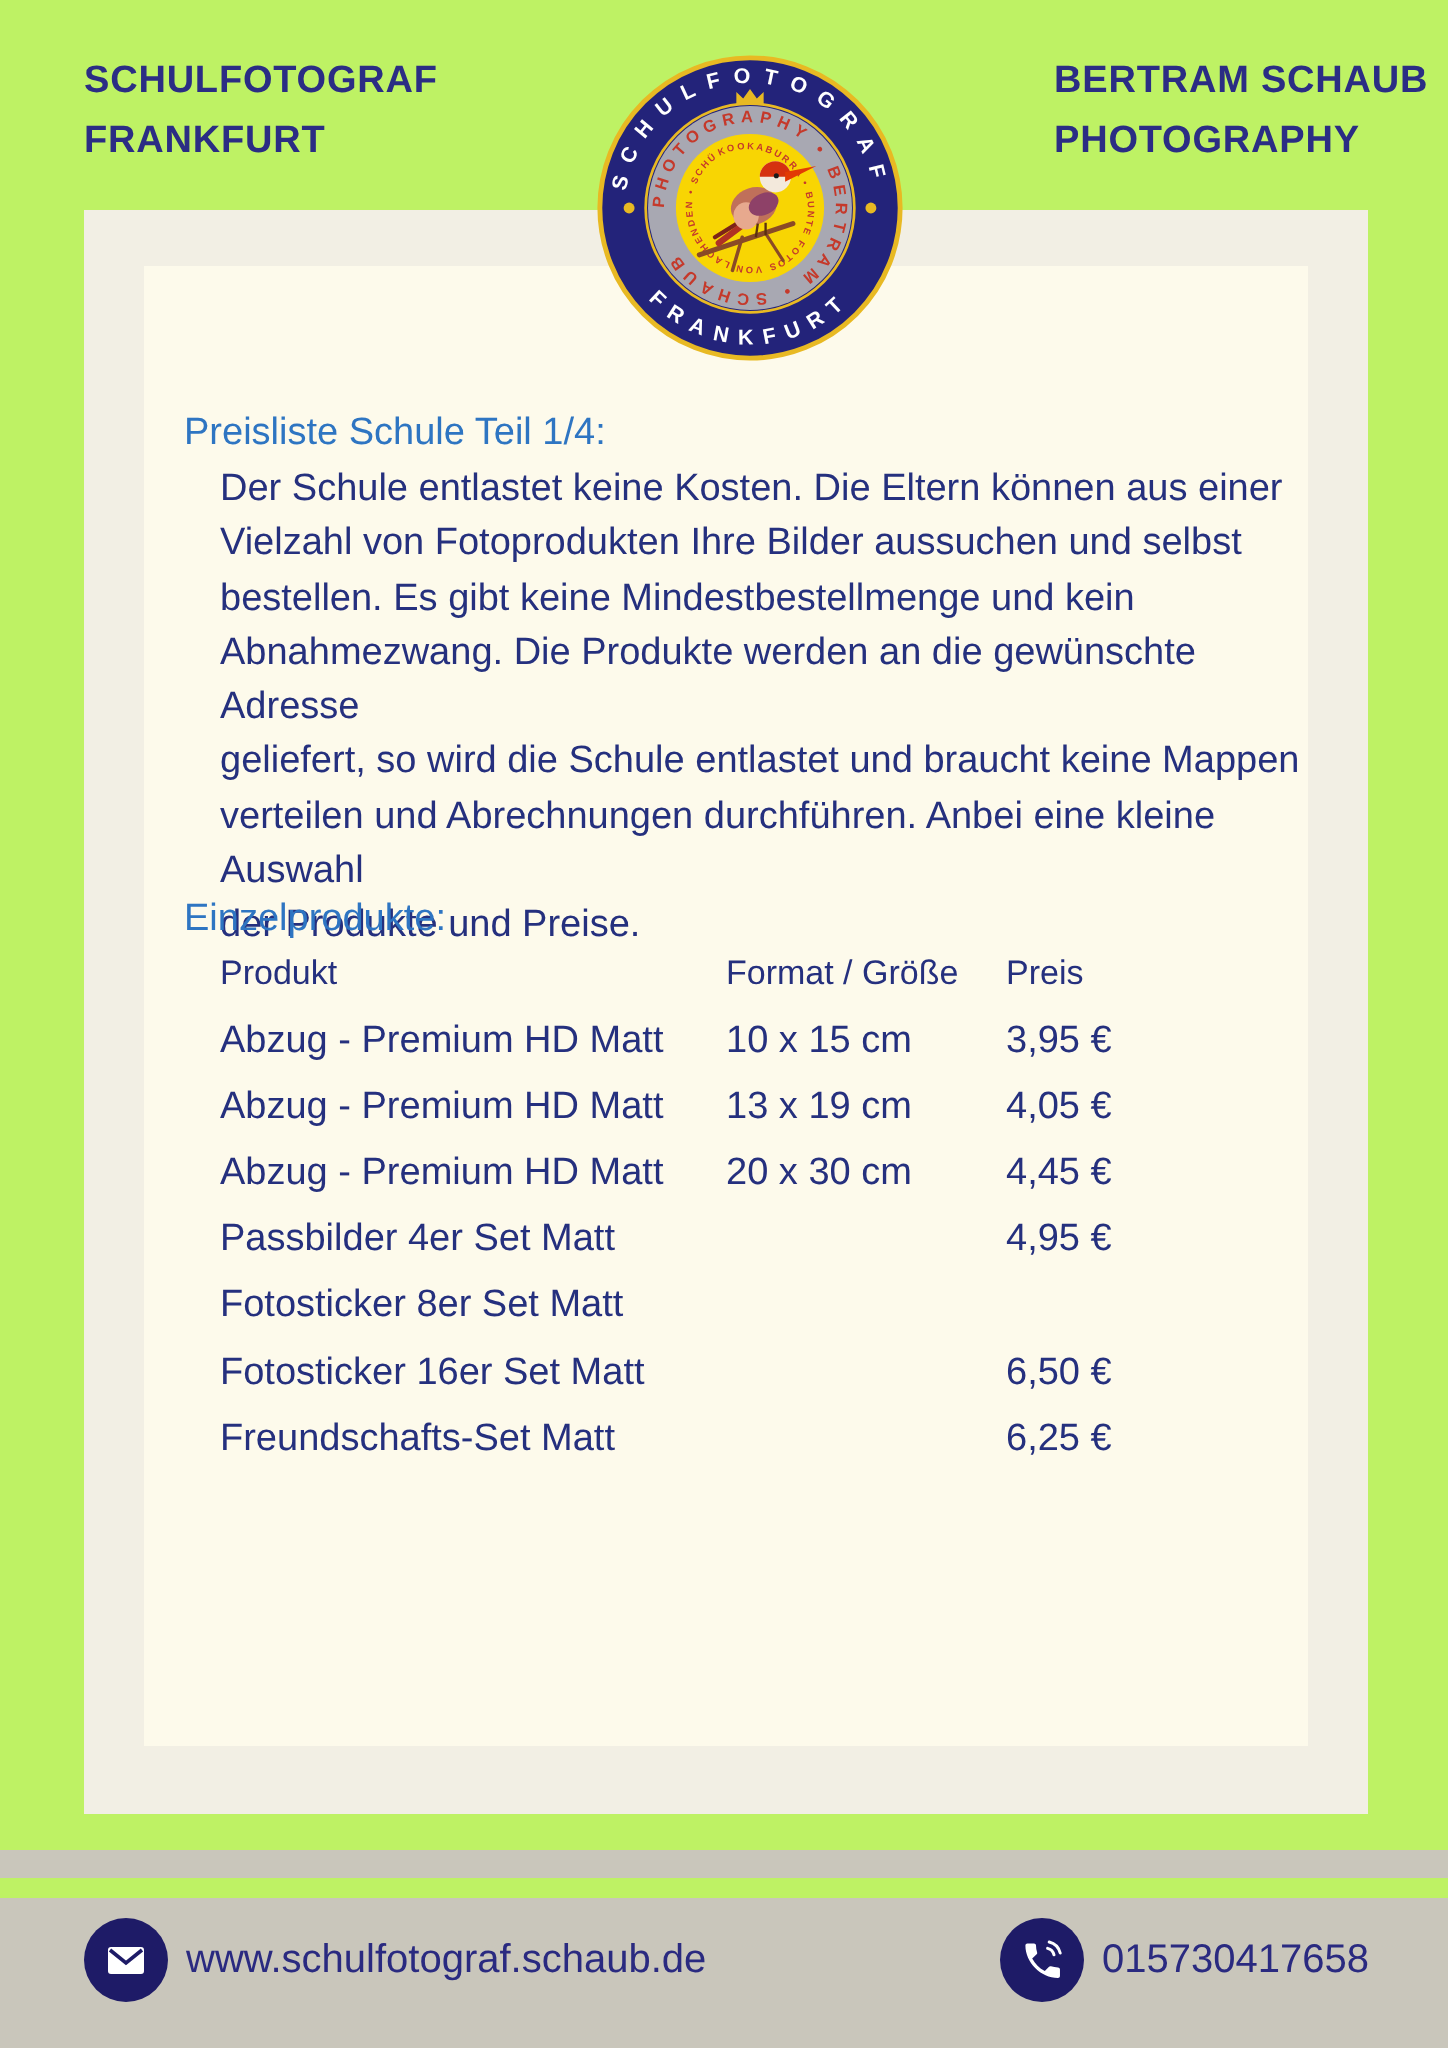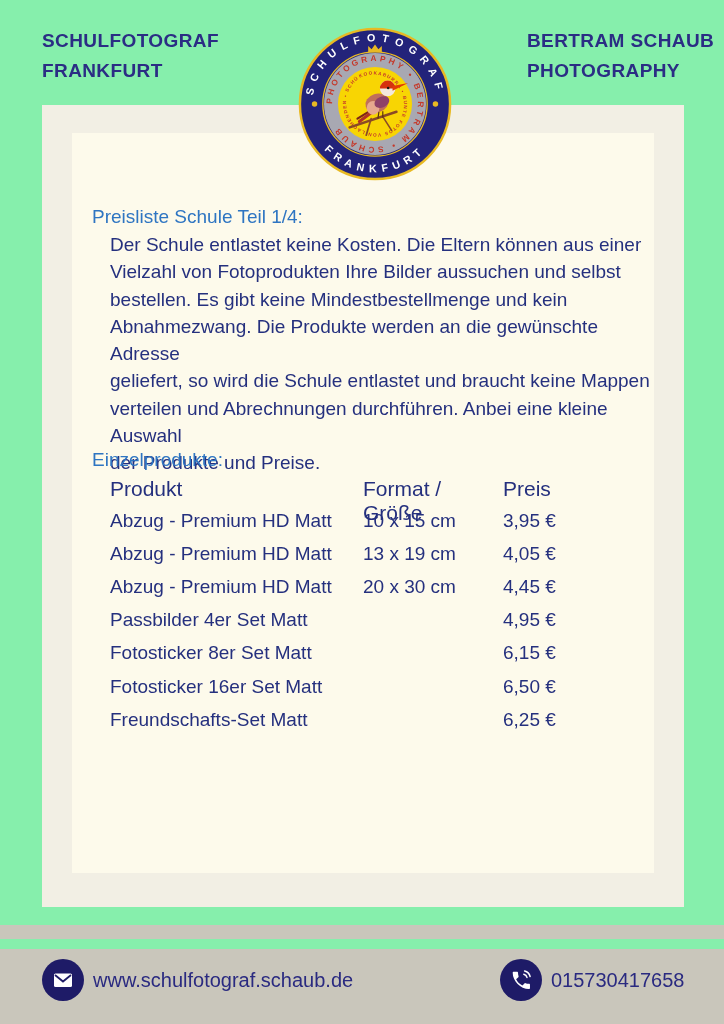--- a/index.html
+++ b/index.html
@@ -1,17 +1,17 @@
 <!DOCTYPE html>
 <html><head>
 <meta charset="utf-8">
 <style>
   html,body { margin:0; padding:0; background:#ffffff; }
   .page {
-    position:relative; width:724px; height:1024px; background:#86efac;
+    position:relative; width:724px; height:1024px; background:#bef264;
     font-family:"Liberation Sans", sans-serif; overflow:hidden; margin:0 auto;
   }
   
   .hdr { position:absolute; top:26px; font-size:19px; line-height:30px;
          color:#2b2d84; font-weight:600; letter-spacing:.4px; }
   .hdr-left  { left:42px; }
   .hdr-right { left:527px; }
   
   .outer-box { position:absolute; left:42px; top:105px; width:642px; height:802px;
                background:#f2efe4; }
@@ -24,21 +24,21 @@
   .t-ring       { font-size:8.5px; font-weight:bold; fill:#c5392b; letter-spacing:3.1px; }
   .t-center     { font-size:4.8px; font-weight:bold; fill:#c5392b; letter-spacing:1.15px; }
   
   .section-title { position:absolute; left:92px; font-size:19px; color:#2e75c2; }
   .title-1 { top:206px; }
   .title-2 { top:449px; }
   .body-text { position:absolute; left:110px; top:231px; width:540px;
                font-size:19px; line-height:27.3px; color:#25307e; }
   .products-table { position:absolute; left:110px; top:477px; width:540px; }
   .t-head, .t-row { display:grid; grid-template-columns:253px 140px 1fr; }
-  .t-head { height:27px; font-size:21px; color:#25307e; }
+  .t-head { height:27px; font-size:17px; color:#25307e; }
   .t-row  { height:33.2px; align-items:center; font-size:19px; color:#25307e; }
   
   .strip-gray { position:absolute; left:0; top:925px; width:724px; height:14px; background:#c9c6bb; }
   .footer { position:absolute; left:0; top:949px; width:724px; height:75px; background:#c9c6bb; }
   .contact { position:absolute; top:10px; display:flex; align-items:center; gap:9px; }
   .contact-web   { left:42px; }
   .contact-phone { left:500px; }
   .icon-circle { width:42px; height:42px; border-radius:50%; background:#1e1b67;
                  display:flex; align-items:center; justify-content:center; flex:0 0 auto; }
   .contact-text { font-size:20px; color:#2a2a80; white-space:nowrap; }
@@ -138,21 +138,20 @@
 
         <div class="t-row">
           <div>Passbilder 4er Set Matt</div>
           <div></div>
           <div>4,95 €</div>
         </div>
 
         <div class="t-row">
           <div>Fotosticker 8er Set Matt</div>
           <div></div>
-          <div>6,15 €</div>
         </div>
 
         <div class="t-row">
           <div>Fotosticker 16er Set Matt</div>
           <div></div>
           <div>6,50 €</div>
         </div>
 
         <div class="t-row">
           <div>Freundschafts-Set Matt</div>

